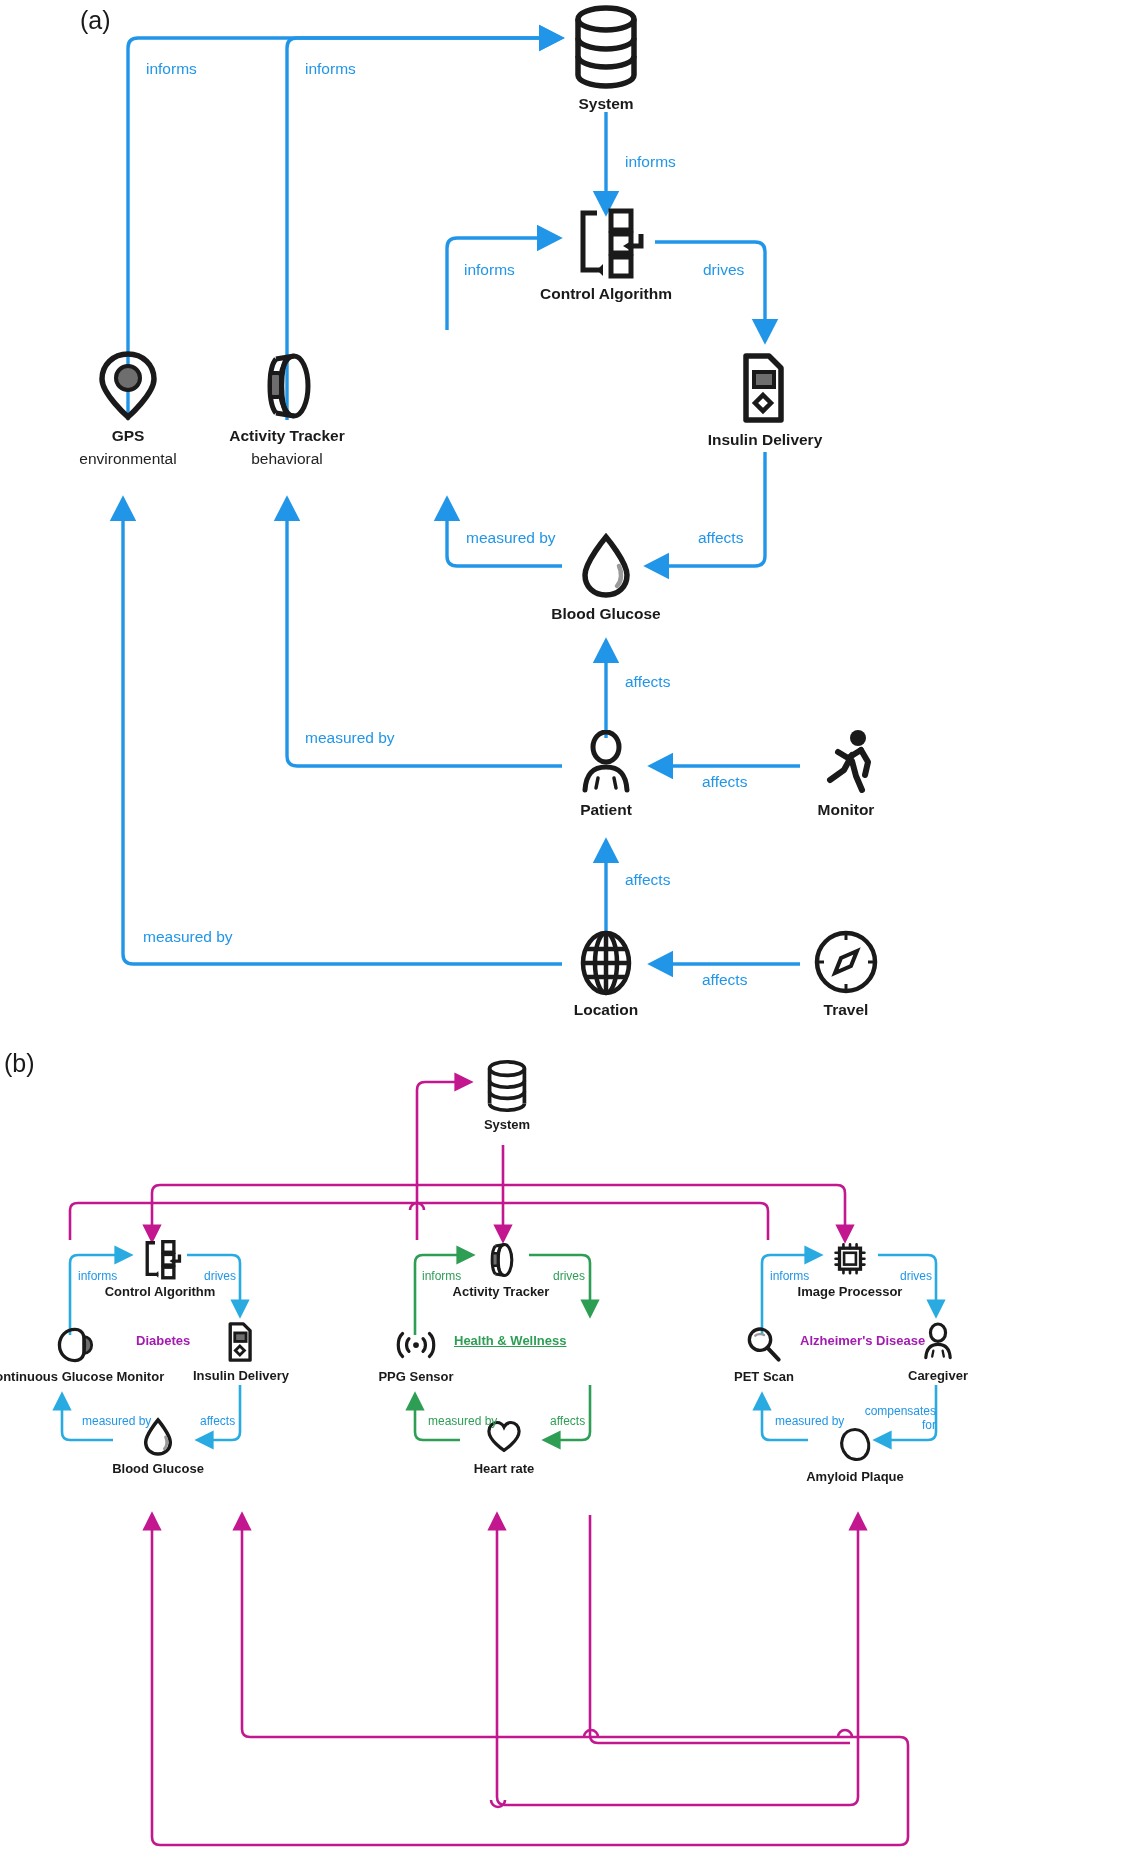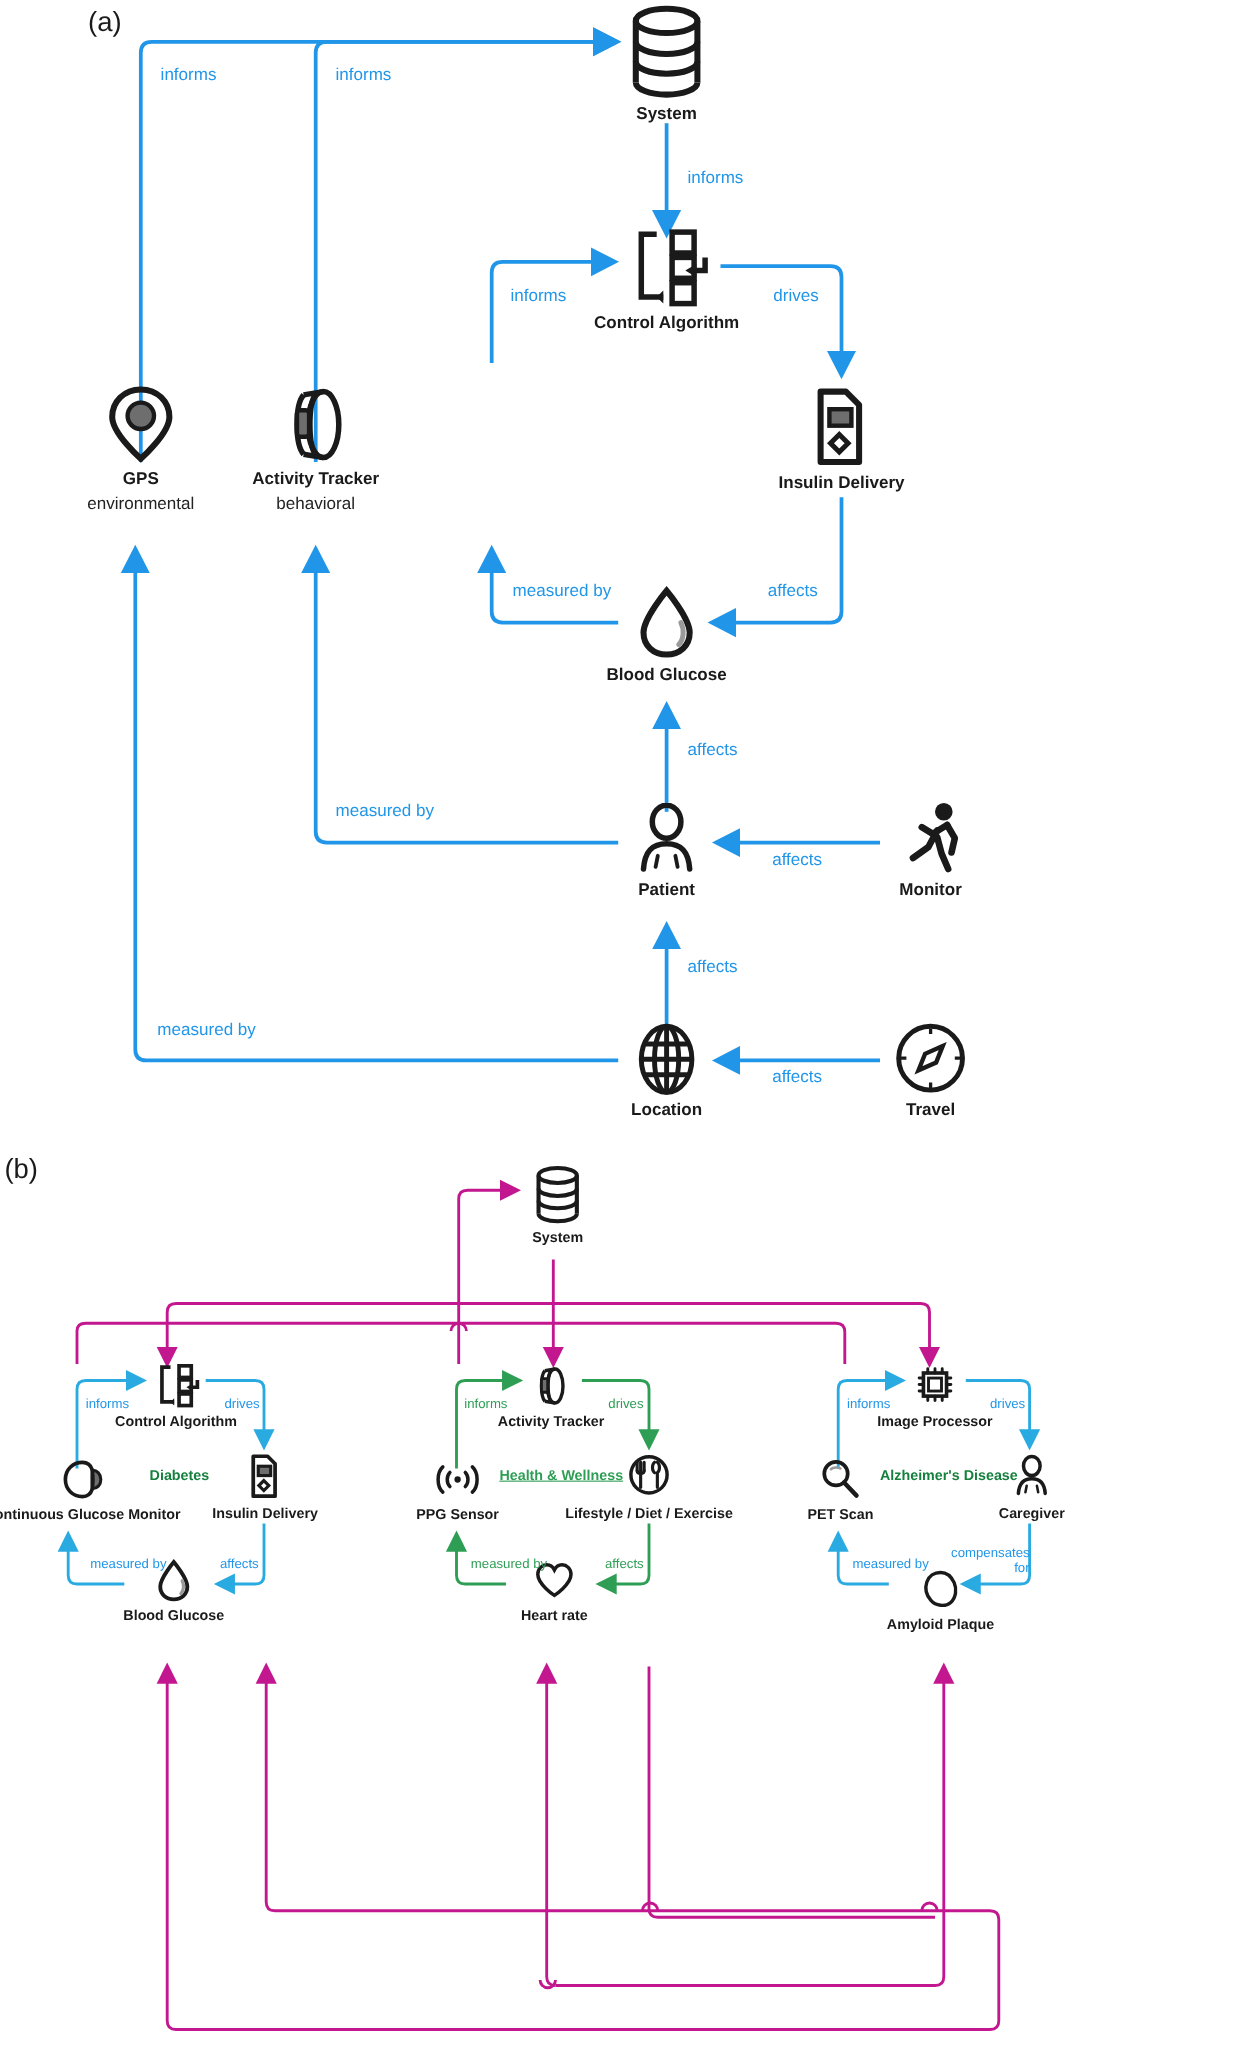--- a/index.html
+++ b/index.html
@@ -8,21 +8,21 @@
   .panel-label{position:absolute;font-size:25px;color:#1a1a1a;font-family:"Liberation Sans",sans-serif;}
   svg.layer{position:absolute;left:0;top:0;overflow:visible;}
   .node{position:absolute;display:flex;flex-direction:column;align-items:center;}
   .node .glyph{display:block;}
   .node .caption{margin-top:4px;text-align:center;font-weight:bold;color:#1a1a1a;white-space:nowrap;line-height:1.25;}
   .node .subcap{font-weight:normal;color:#222;}
   .edge-label{position:absolute;font-size:15.5px;color:#2196e8;white-space:nowrap;line-height:1.15;}
   .edge-label.green{color:#2e9e55;}
   .edge-label.right{text-align:right;}
   .cluster-label{position:absolute;font-weight:bold;white-space:nowrap;}
-  .cluster-blue{color:#15803d;}
+  .cluster-blue{color:#a21caf;}
   .cluster-green{color:#2e9e55;}
   
   .pa .caption{font-size:15.5px;}
   .pa .edge-label{font-size:15.5px;}
   
   .pb .caption{font-size:13px;}
   .pb .edge-label{font-size:12px;}
   .pb .cluster-label{font-size:13px;}
 </style>
 </head>
@@ -355,33 +355,20 @@
       <g fill="none" stroke="#1a1a1a" stroke-width="5" stroke-linecap="round">
         <path d="M25,18 C20,23 20,33 25,38"></path>
         <path d="M47,18 C52,23 52,33 47,38"></path>
         <path d="M15,10 C6,18 6,38 15,46"></path>
         <path d="M57,10 C66,18 66,38 57,46"></path>
       </g>
     </svg>
     <div class="caption">PPG Sensor</div>
   </div>
 
-  <div class="node" style="left:520px;top:275px;width:140px;">
-    <svg class="glyph" width="38" height="44" viewBox="0 0 60 68">
-      <circle cx="30" cy="32" r="26" fill="none" stroke="#1a1a1a" stroke-width="5"></circle>
-      <g fill="none" stroke="#1a1a1a" stroke-width="4.5" stroke-linecap="round">
-        <path d="M18,14 L18,26 M23,14 L23,26 M13,14 L13,26"></path>
-        <path d="M13,26 C13,31 23,31 23,26"></path>
-        <path d="M18,28 L18,50"></path>
-        <path d="M42,14 C46,17 46,26 42,29 L42,50"></path>
-        <path d="M38,14 C34,17 34,26 38,29"></path>
-      </g>
-    </svg>
-    <div class="caption">Lifestyle / Diet / Exercise</div>
-  </div>
 
   <div class="node" style="left:458px;top:372px;width:92px;">
     <svg class="glyph" width="36" height="40" viewBox="0 0 62 58">
       <path d="M31,52 C31,52 5,35 5,19 C5,10 12,4 19,4 C25,4 29,8 31,12 C33,8 37,4 43,4 C50,4 57,10 57,19 C57,35 31,52 31,52 Z" fill="none" stroke="#1a1a1a" stroke-width="5.5"></path>
     </svg>
     <div class="caption">Heart rate</div>
   </div>
 
   <div class="edge-label green" style="left:422px;top:225px;">informs</div>
   <div class="edge-label green" style="left:553px;top:225px;">drives</div>

